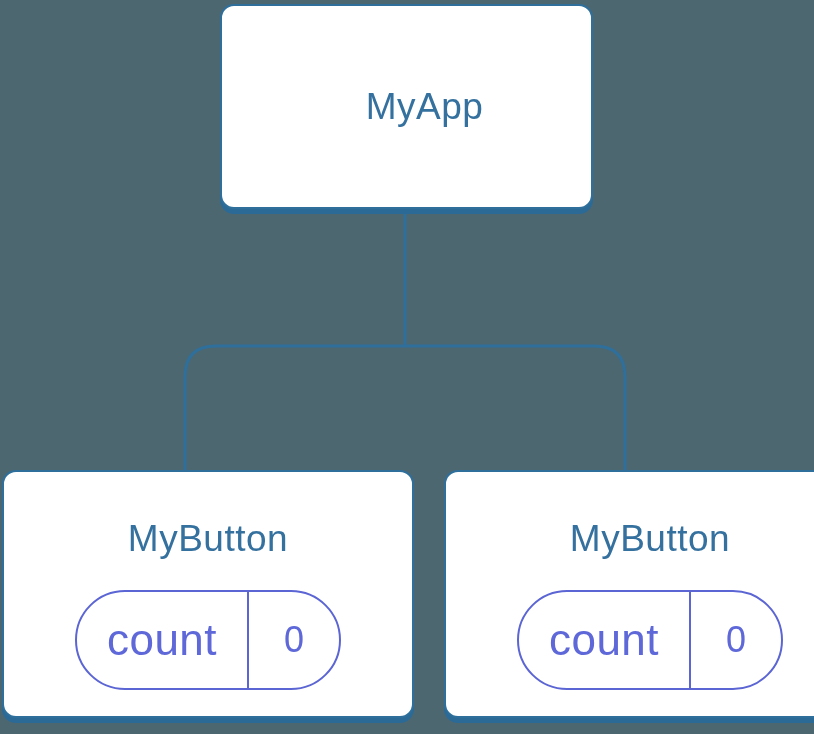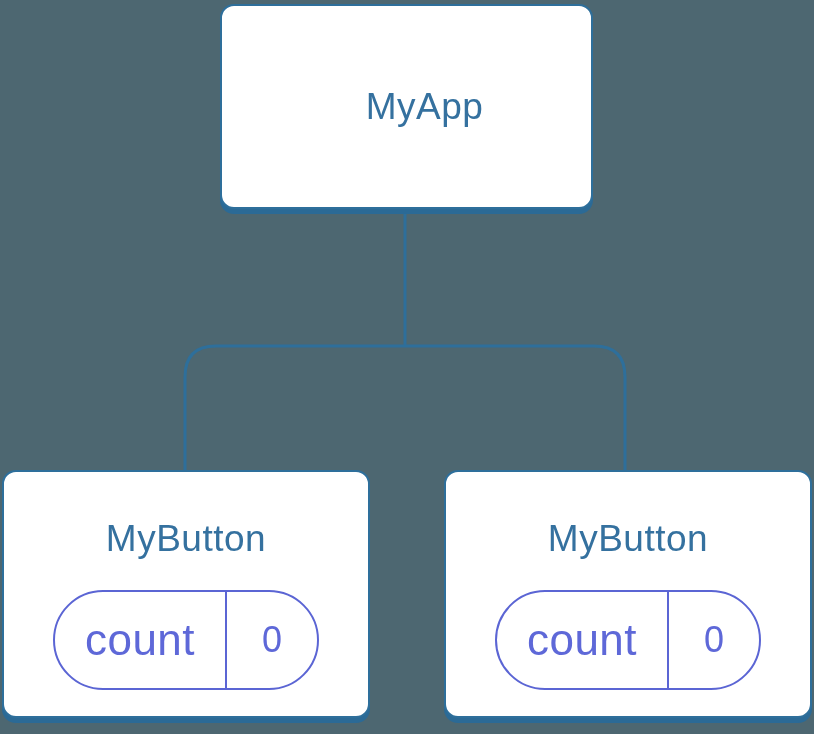--- a/index.html
+++ b/index.html
@@ -37,21 +37,21 @@
     top: 4px;
     width: 373px;
     height: 205px;
     display: flex;
     align-items: center;
     justify-content: center;
     padding-left: 36px;
   }
   .child-card {
     top: 470px;
-    width: 368px;
+    width: 412px;
     height: 248px;
   }
   .child-card.left  { left: 2px; }
   .child-card.right { left: 444px; }
   .card-label {
     color: #35719F;
     font-size: 37px;
     font-weight: 500;
     letter-spacing: 0.5px;
     white-space: nowrap;

